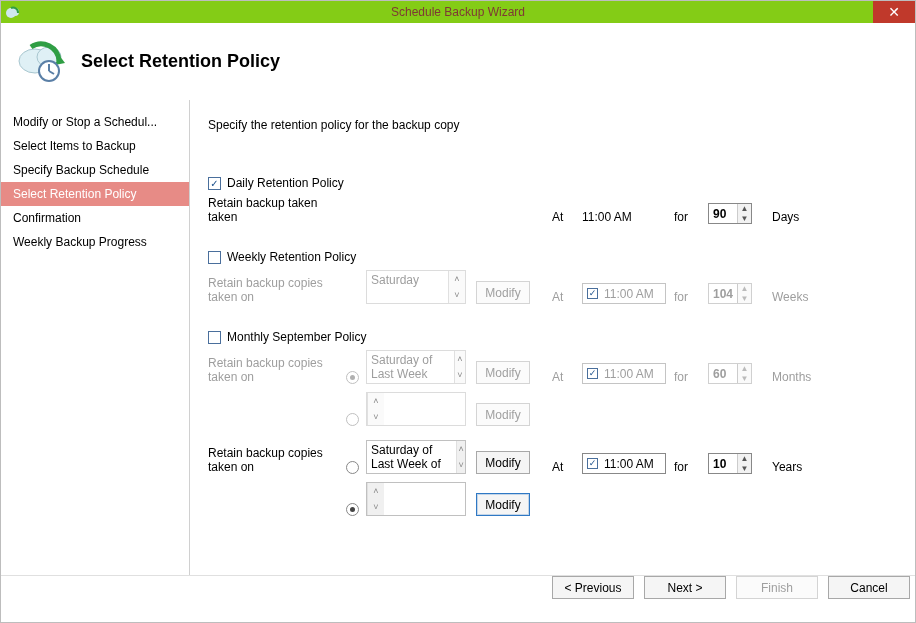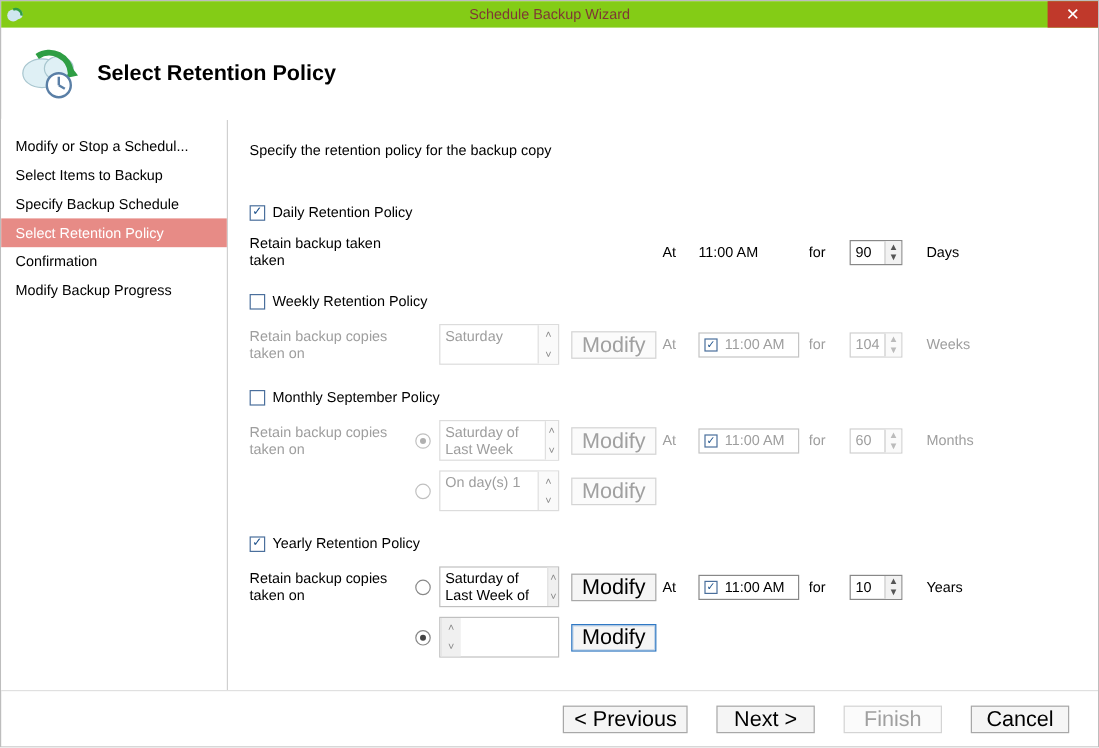--- a/index.html
+++ b/index.html
@@ -105,21 +105,21 @@
   flex: 1 1 auto;
   padding: 18px 14px 0 18px;
   position: relative;
   overflow: hidden;
 }
 .main .instruction {
   margin-bottom: 32px;
 }
 .row {
   display: flex;
-  align-items: center;
+  align-items: flex-end;
   min-height: 26px;
 }
 .row.sp { margin-bottom: 6px; }
 .checkbox {
   width: 13px;
   height: 13px;
   border: 1px solid #4a6f9c;
   display: inline-flex;
   align-items: center;
   justify-content: center;
@@ -211,21 +211,21 @@
   width: 66px;
   flex: 0 0 auto;
   margin-left: 10px;
 }
 button.btn {
   height: 23px;
   min-width: 54px;
   background: #f5f5f5;
   border: 1px solid #a8a8a8;
   font-family: inherit;
-  font-size: 18px;
+  font-size: 12px;
   padding: 0 8px;
   cursor: default;
 }
 button.btn:disabled {
   border-color: #d4d4d4;
   color: #a0a0a0;
   background: #fbfbfb;
 }
 button.btn.highlight {
   border-color: #2f78c4;
@@ -258,20 +258,21 @@
 .timebox.disabled { border-color: #c4c4c4; color:#9e9e9e;}
 .col-for {
   width: 34px;
   flex: 0 0 auto;
   text-align: left;
   padding-left: 6px;
 }
 .col-spin {
   width: 50px;
   flex: 0 0 auto;
+  font-weight: bold;
 }
 .spinner {
   height: 21px;
   border: 1px solid #888;
   display: flex;
   box-sizing: border-box;
   width: 44px;
 }
 .spinner .sp-val {
   flex: 1;
@@ -302,24 +303,23 @@
   padding-left: 14px;
 }
 .section-gap { height: 14px; }
 .section-gap-sm { height: 8px; }
 
 .footer {
   height: 46px;
   flex: 0 0 auto;
   border-top: 1px solid #e0e0e0;
   display: flex;
-  align-items: center;
   justify-content: flex-end;
-  padding-right: 24px;
-  gap: 24px;
+  padding-right: 5px;
+  gap: 10px;
 }
 .footer button.btn {
   min-width: 82px;
 }
 .app-svg-cloud { display:block; }
 </style>
 </head>
 <body>
 
 <div class="window">
@@ -356,21 +356,21 @@
   </div>
 
   <div class="body">
 
     <div class="sidebar">
       <div class="item">Modify or Stop a Schedul...</div>
       <div class="item">Select Items to Backup</div>
       <div class="item">Specify Backup Schedule</div>
       <div class="item selected">Select Retention Policy</div>
       <div class="item">Confirmation</div>
-      <div class="item">Modify Backup Progress</div>
+      <div class="item">Weekly Backup Progress</div>
     </div>
 
     <div class="main">
 
       <div class="instruction">Specify the retention policy for the backup copy</div>
 
       <div class="row sp">
         <span class="checkbox checked"></span>
         <span>Daily Retention Policy</span>
       </div>
@@ -478,38 +478,33 @@
         <div class="col-unit disabled">Months</div>
       </div>
       <div class="section-gap-sm"></div>
       <div class="row">
         <div class="col-label"></div>
         <div class="col-radio">
           <span class="radio disabled"></span>
         </div>
         <div class="col-listbox">
           <div class="listbox disabled">
-            <div class="lb-text">On day(s) 1</div>
             <div class="lb-scroll">
                 <span class="arr">˄</span>
                 <span class="arr">˅</span>
               </div>
           </div>
         </div>
         <div class="col-modify">
           <button class="btn" disabled="">Modify</button>
         </div>
       </div>
 
       <div class="section-gap"></div>
 
-      <div class="row sp">
-        <span class="checkbox checked"></span>
-        <span>Yearly Retention Policy</span>
-      </div>
       <div class="row">
         <div class="col-label">Retain backup copies taken on</div>
         <div class="col-radio">
           <span class="radio"></span>
         </div>
         <div class="col-listbox">
           <div class="listbox">
             <div class="lb-text">Saturday of Last Week of March</div>
             <div class="lb-scroll">
                 <span class="arr">˄</span>

